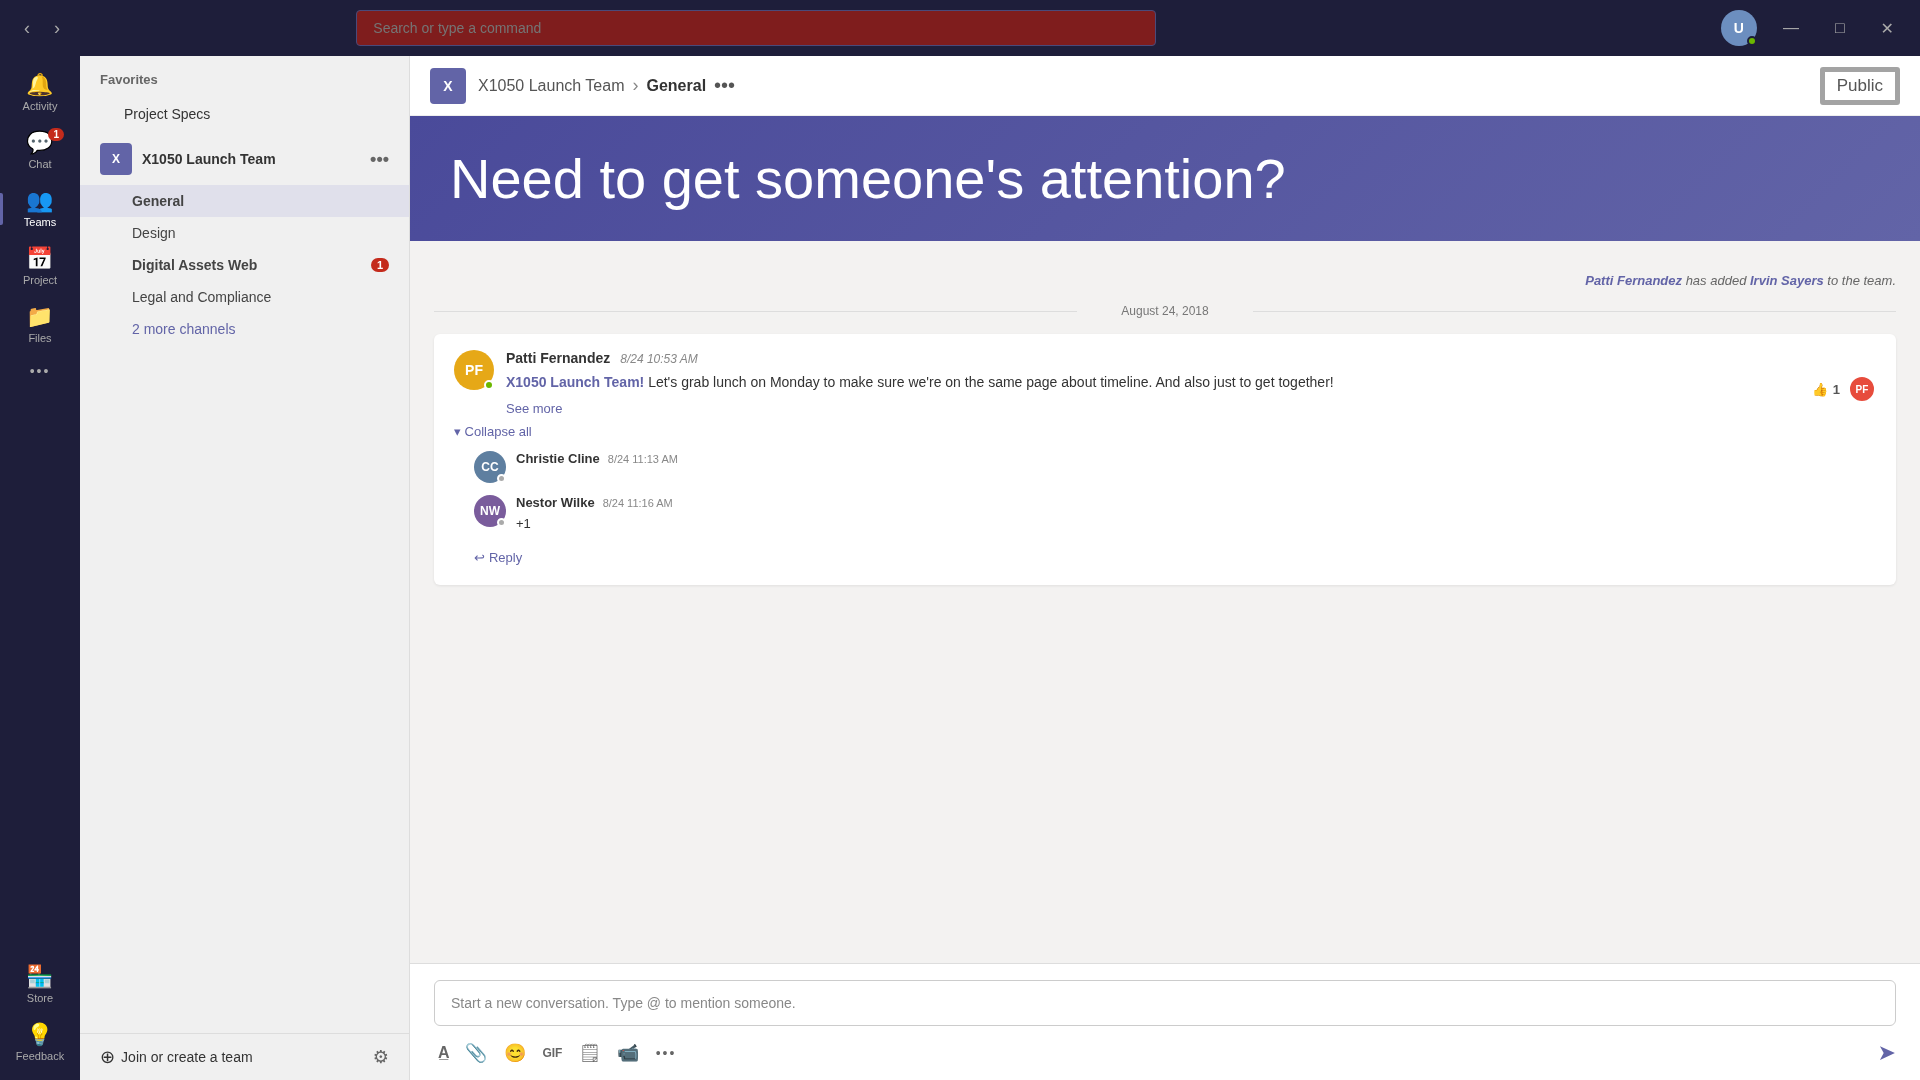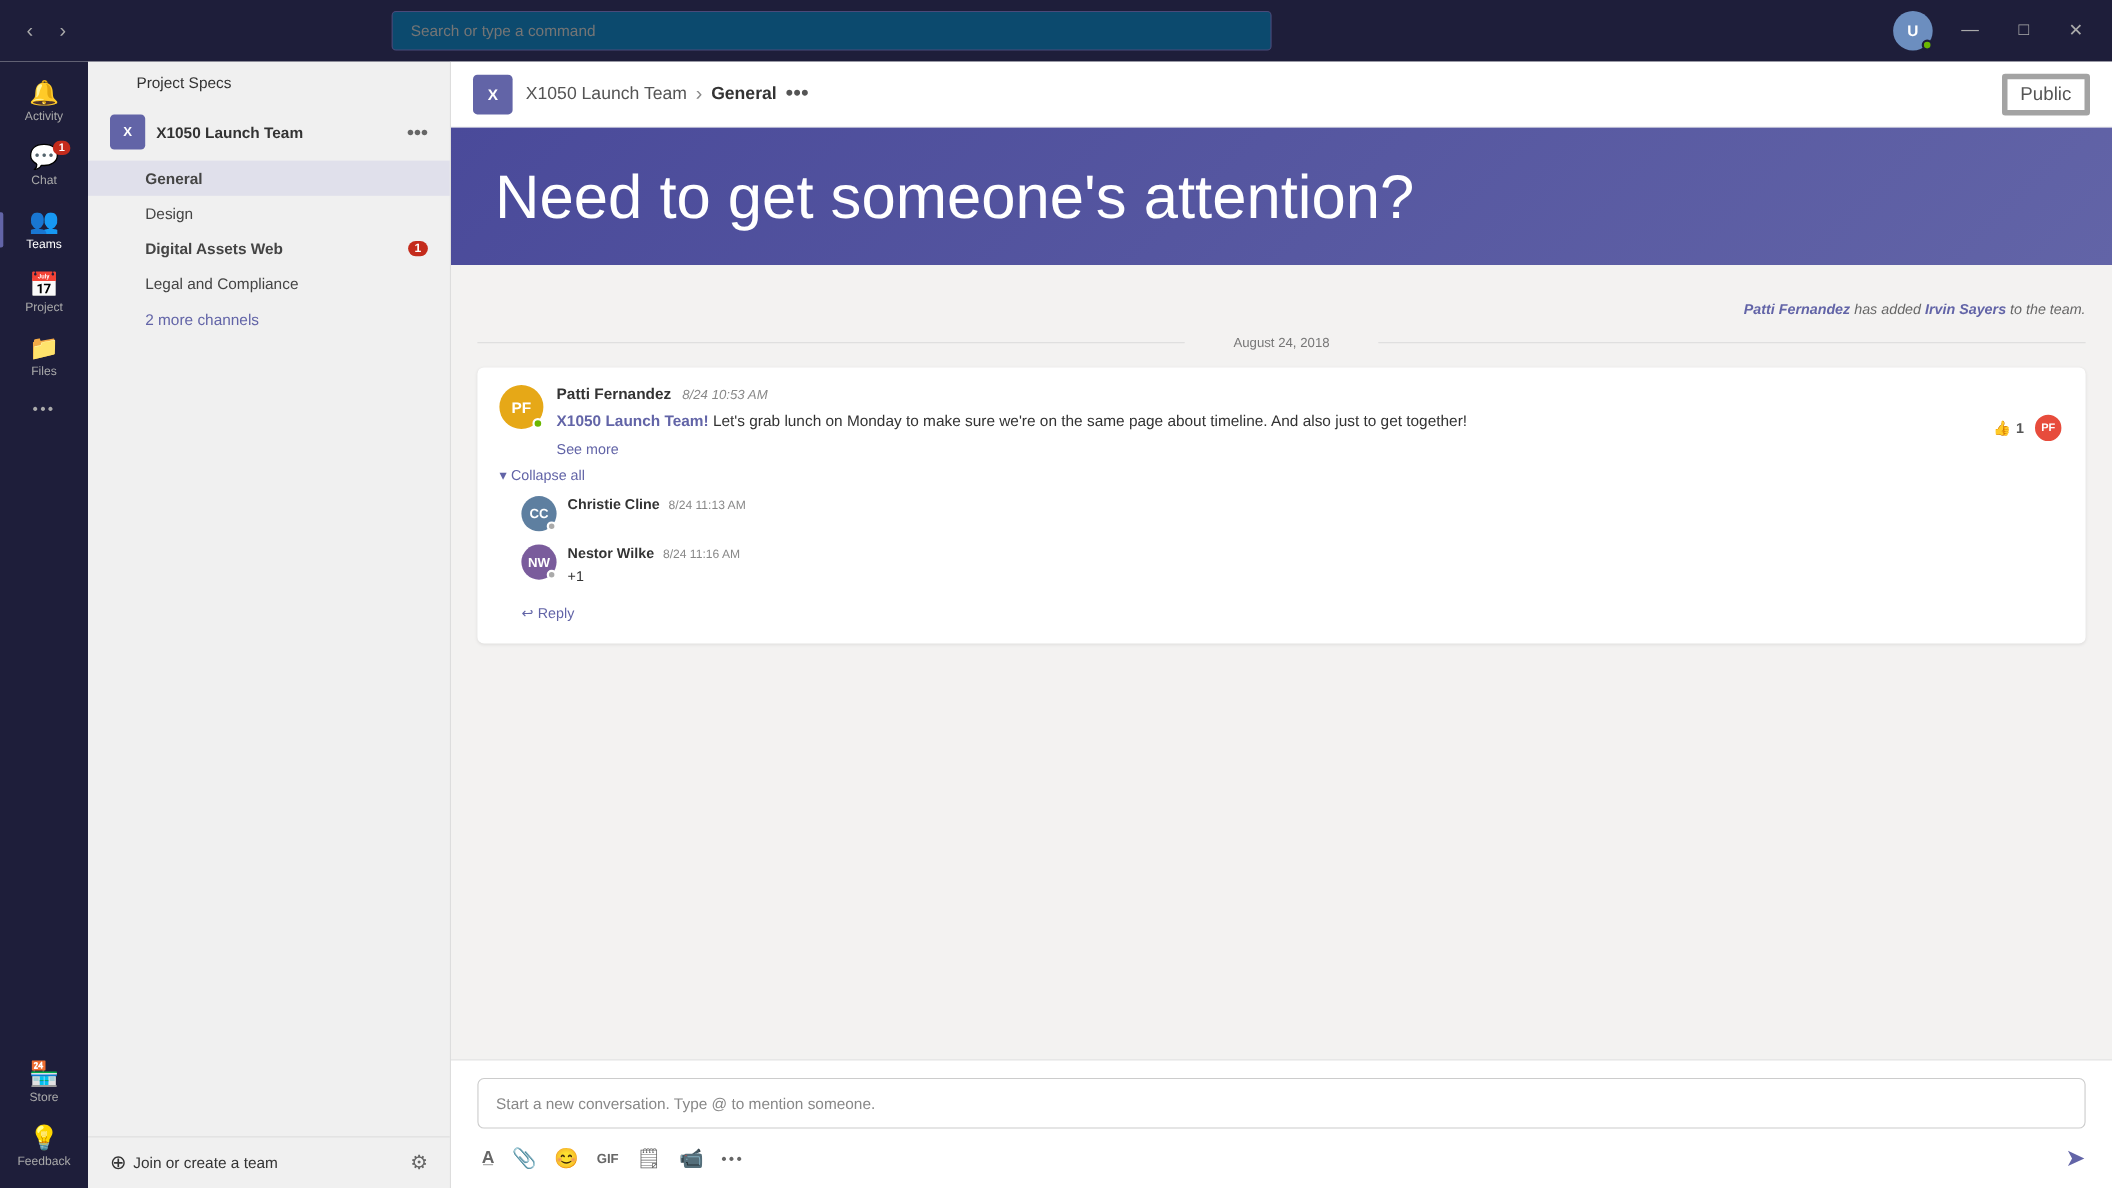--- a/index.html
+++ b/index.html
@@ -16,21 +16,21 @@
       gap: 12px;
     }
     .nav-buttons { display: flex; gap: 8px; }
     .nav-btn {
       background: none; border: none; color: #aaa; font-size: 18px; cursor: pointer; padding: 4px 8px;
     }
     .search-bar {
       flex: 1;
       max-width: 800px;
       margin: 0 auto;
-      background: #0c4a6e;
+      background: #7f1d1d;
       border: 1px solid #4a4a7a;
       border-radius: 4px;
       height: 36px;
       display: flex;
       align-items: center;
       padding: 0 16px;
       color: #ccc;
       font-size: 14px;
       cursor: text;
     }
@@ -218,21 +218,21 @@
 
     .reply-block { margin-top: 12px; padding-left: 20px; }
     .reply-row { display: flex; gap: 10px; margin-bottom: 12px; }
     .reply-avatar {
       width: 32px; height: 32px; border-radius: 50%; flex-shrink: 0;
       display: flex; align-items: center; justify-content: center;
       color: white; font-size: 12px; font-weight: bold; position: relative;
     }
     .reply-avatar-offline { position: absolute; bottom: 0; right: 0; width: 9px; height: 9px; background: #aaa; border-radius: 50%; border: 2px solid white; }
     .reply-content { flex: 1; }
-    .reply-header { display: flex; align-items: flex-end; gap: 8px; margin-bottom: 4px; }
+    .reply-header { display: flex; align-items: center; gap: 8px; margin-bottom: 4px; }
     .reply-author { font-weight: 600; font-size: 13px; color: #333; }
     .reply-time { font-size: 11px; color: #888; }
     .reply-text { font-size: 13px; color: #333; line-height: 1.5; }
 
     .reply-btn {
       background: none; border: none; color: #6264a7; cursor: pointer;
       font-size: 13px; display: flex; align-items: center; gap: 4px; padding: 4px 0;
     }
 
     
@@ -309,20 +309,21 @@
       <span class="nav-icon">🏪</span>
       <span>Store</span>
     </div>
     <div class="nav-item">
       <span class="nav-icon">💡</span>
       <span>Feedback</span>
     </div>
   </div>
 
   <div class="sidebar">
+    <div class="sidebar-header">Favorites</div>
 
     <div class="sidebar-item indent">
       <span>Project Specs</span>
     </div>
 
     <div class="team-header">
       <div class="team-icon" style="background:#6264a7;">
         <span>X</span>
       </div>
       <span class="team-name">X1050 Launch Team</span>

